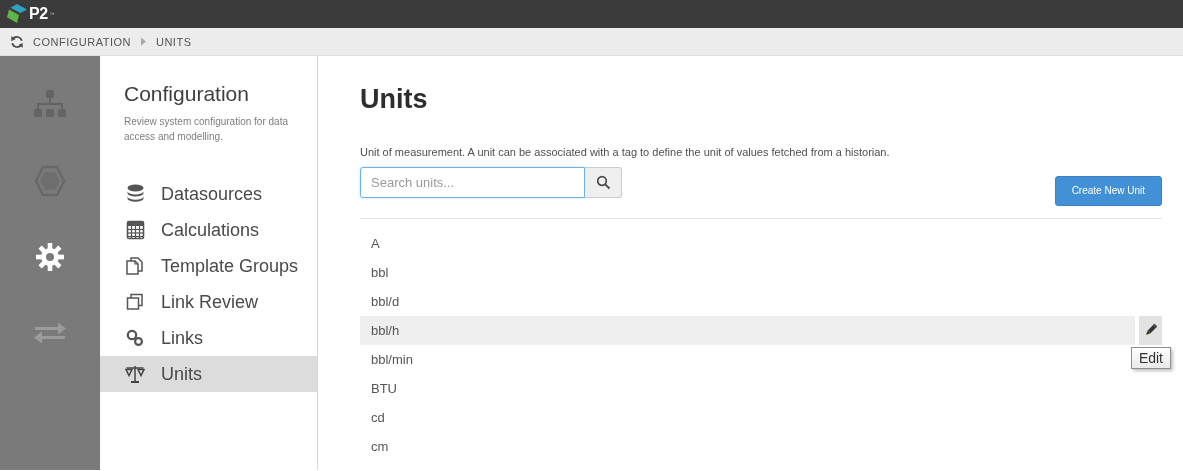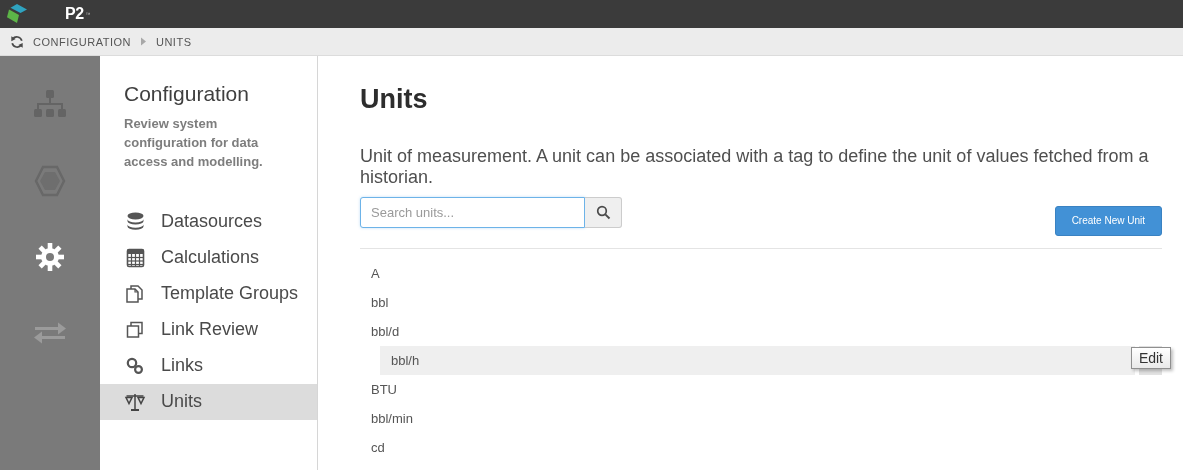--- a/index.html
+++ b/index.html
@@ -4,66 +4,66 @@
 <style>
   * { margin:0; padding:0; box-sizing:border-box; }
   html,body { width:1183px; height:471px; overflow:hidden; background:#fff;
               font-family:"Liberation Sans", sans-serif; }
 
   .canvas { position:relative; width:1183px; height:471px; overflow:hidden; }
 
   
   .topbar { height:28px; background:#3b3b3b; display:flex; align-items:center; padding-left:7px; }
   .logo { display:flex; align-items:center; gap:1px; }
-  .logo-text { color:#fff; font-weight:bold; font-size:16px; letter-spacing:-0.5px; line-height:1;margin-left:36px; }
+  .logo-text { color:#fff; font-weight:bold; font-size:16px; letter-spacing:-0.5px; line-height:1; }
   .logo-tm { color:#bbb; font-size:5px; vertical-align:top; margin-left:1px; }
 
   
   .crumbbar { height:28px; background:#ececec; border-bottom:1px solid #dcdcdc;
               display:flex; align-items:center; padding-left:10px; gap:9px; }
   .crumb { font-size:11px; color:#555; letter-spacing:0.5px; }
   .crumb-sep { display:flex; align-items:center; }
 
   
   .body { display:flex; height:414px; }
 
   .rail { width:100px; background:#7a7a7a; padding-top:29px; flex-shrink:0; }
   .rail-item { height:40px; margin-bottom:36px; display:flex; align-items:center; justify-content:center; cursor:pointer; }
 
   .subsidebar { width:218px; background:#fff; border-right:1px solid #d6d6d6; flex-shrink:0;
                 padding-top:26px; }
   .side-title { font-size:21px; font-weight:400; color:#3f3f3f; padding:0 20px 0 24px; }
-  .side-sub { margin-top:9px; font-size:13px; line-height:1.45; color:#7d7d7d; padding:0 26px 0 24px;font-weight:bold; }
+  .side-sub { margin-top:9px; font-size:10px; line-height:1.45; color:#7d7d7d; padding:0 26px 0 24px; }
   .menu { margin-top:32px; }
   .menu-item { height:36px; display:flex; align-items:center; gap:15px; padding-left:24px; cursor:pointer; }
   .menu-item.selected { background:#dcdcdc; }
   .menu-item .mi-icon { width:22px; display:flex; justify-content:center; }
   .menu-item .mi-label { font-size:18px; color:#4a4a4a; }
 
   
   .main { flex:1; background:#fff; position:relative; padding:0 21px 0 42px; }
   .page-title { margin-top:28px; font-size:27px; font-weight:700; color:#2d2d2d; }
-  .page-desc { margin-top:31px; font-size:18px; color:#4f4f4f; }
+  .page-desc { margin-top:31px; font-size:11px; color:#4f4f4f; }
 
   .toolbar { margin-top:17px; display:flex; justify-content:space-between; align-items:center; height:31px; }
   .searchgroup { display:flex; height:47px; }
   .search-input { width:225px; height:31px; border:1px solid #6db3e8; border-radius:3px 0 0 3px;
                   padding:0 10px; font-size:13px; color:#333; outline:none;
                   box-shadow:0 0 3px rgba(102,175,233,.4); font-family:"Liberation Sans",sans-serif; }
   .search-input::placeholder { color:#9a9a9a; }
   .search-btn { width:37px; height:31px; background:#efefef; border:1px solid #cccccc; border-left:none;
                 border-radius:0 3px 3px 0; display:flex; align-items:center; justify-content:center; cursor:pointer; }
   .create-btn { height:30px; padding:0 16px; background:#4291d6; border:1px solid #3a82c2; border-radius:3px;
                 color:#fff; font-size:10px; cursor:pointer; font-family:"Liberation Sans",sans-serif; }
 
   .list-divider { margin-top:12px; border-top:1px solid #e4e4e4; }
   .units-list { margin-top:10px; }
   .unit-row { height:29px; display:flex; align-items:center; padding-left:11px;
               font-size:13px; color:#555; position:relative; }
-  .unit-row.highlight { background:#efefef;margin-left:20px; }
+  .unit-row.highlight { background:#efefef; }
   .row-edit-btn { position:absolute; right:0; top:0; height:29px; width:27px; background:#e2e2e2;
                   border:none; border-left:4px solid #fff; display:flex; align-items:center;
                   justify-content:center; cursor:pointer; padding:0; }
 
   .tooltip { position:absolute; top:291px; right:12px; background:linear-gradient(#ffffff,#e9e9e9);
              border:1px solid #8f8f8f; padding:2px 7px; font-size:14px; color:#333;
              box-shadow:2px 2px 3px rgba(0,0,0,.25); z-index:5; }
 </style>
 </head>
 <body>
@@ -274,24 +274,24 @@
                 <g transform="rotate(45 8.5 8.5)">
                   <rect x="6.5" y="1" width="4" height="9.5" fill="#333"></rect>
                   <rect x="6.5" y="1" width="4" height="2" fill="#555"></rect>
                   <polygon points="6.5,10.5 10.5,10.5 8.5,15" fill="#333"></polygon>
                   <polygon points="7.8,13.5 9.2,13.5 8.5,15" fill="#c9a227"></polygon>
                 </g>
               </svg>
             </button>
           </div>
           <div class="unit-row">
+            <span>bbl/min</span>
+          </div>
+          <div class="unit-row">
             <span>BTU</span>
-          </div>
-          <div class="unit-row">
-            <span>bbl/min</span>
           </div>
           <div class="unit-row">
             <span>cd</span>
           </div>
           <div class="unit-row">
             <span>cm</span>
           </div>
           <div class="unit-row"></div>
         </div>
 

